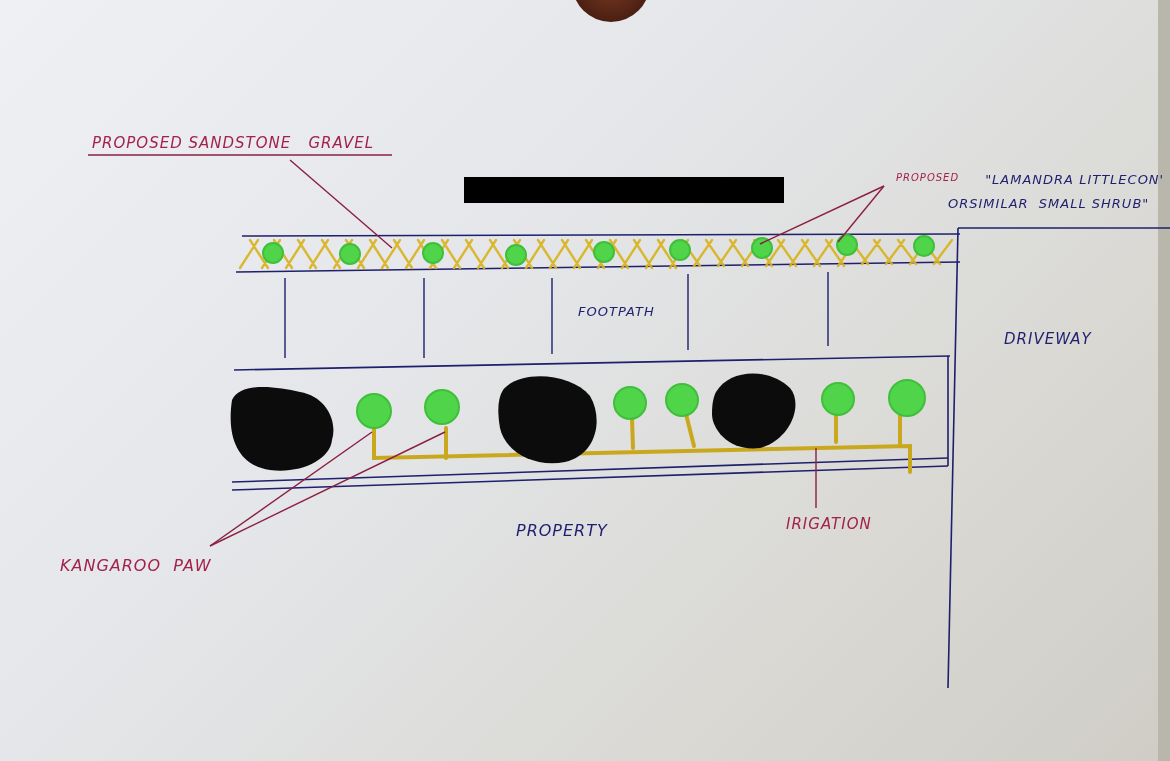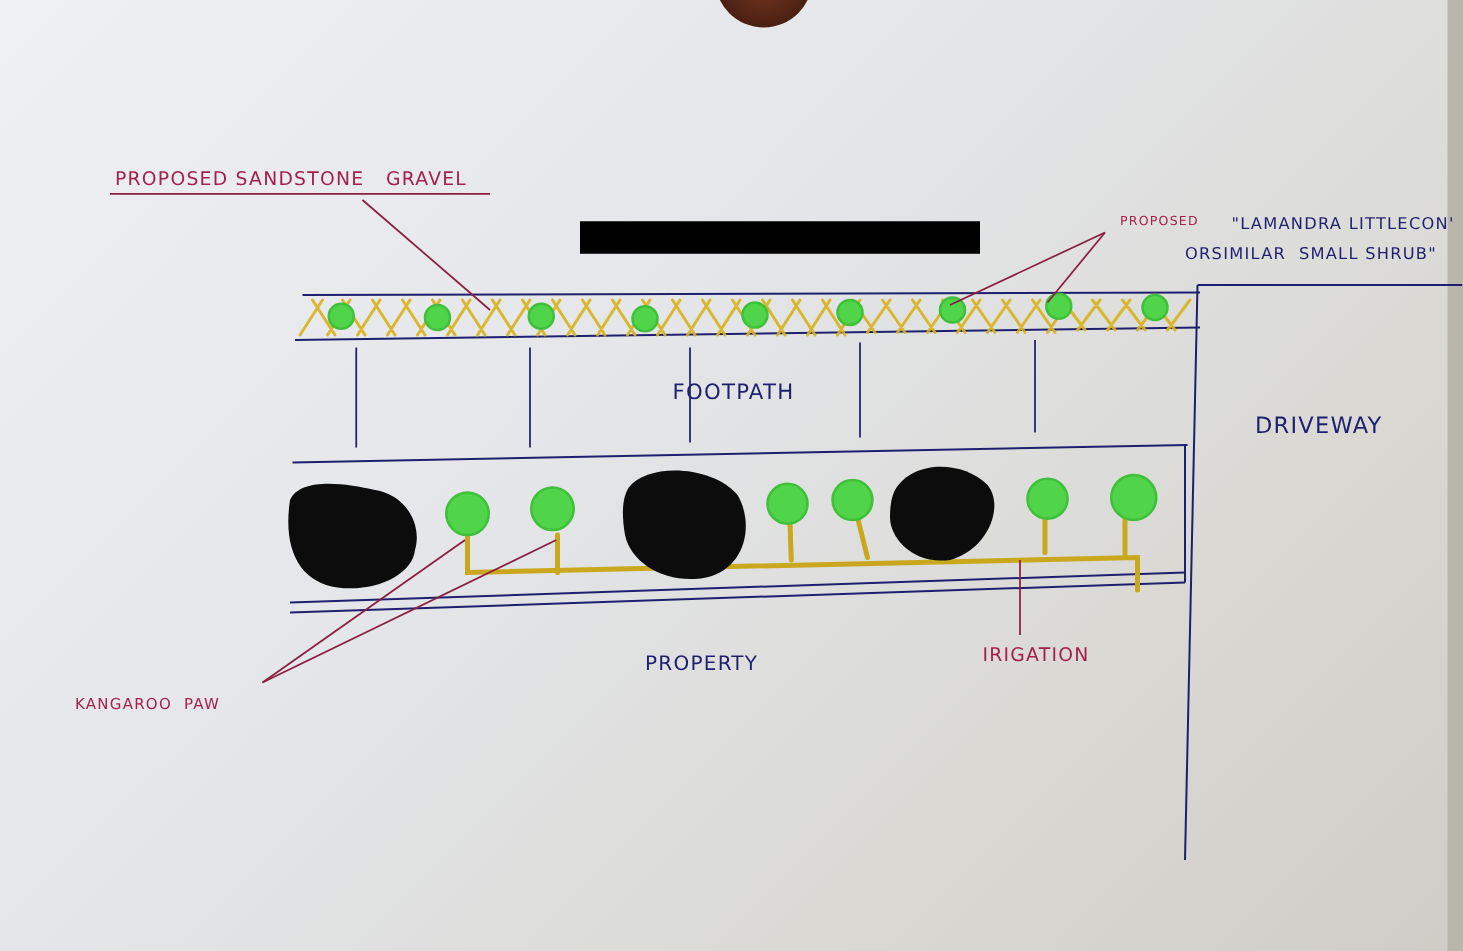--- a/index.html
+++ b/index.html
@@ -14,21 +14,21 @@
       background: linear-gradient(135deg, #eef0f3 0%, #e4e6e9 40%, #d9d8d3 75%, #cfcdc6 100%);
     }
     .finger {
       position: absolute; left: 572px; top: -30px; width: 78px; height: 52px;
       border-radius: 0 0 40px 40px;
       background: radial-gradient(ellipse at 50% 30%, #7a3a22 0%, #4a1f12 70%, #3a1a10 100%);
     }
     svg.drawing { position: absolute; left: 0; top: 0; }
     .label {
       position: absolute; white-space: pre; letter-spacing: 1px;
-      font-family: "DejaVu Sans", sans-serif; text-transform: uppercase;
+      font-family: "DejaVu Sans", sans-serif; text-transform: uppercase; font-style: italic;
     }
     .red { color: #a3214a; }
     .blue { color: #1e1f6e; }
     .redact {
       position: absolute; left: 464px; top: 177px; width: 320px; height: 26px;
       background: #000;
     }
   </style>
 </head>
 <body>
@@ -115,17 +115,17 @@
 </svg>
 
 <div class="redact"></div>
 
 <div class="label red" style="left:92px; top:134px; font-size:15px;">PROPOSED SANDSTONE   GRAVEL</div>
 
 <div class="label red" style="left:896px; top:172px; font-size:10px;">PROPOSED</div>
 <div class="label blue" style="left:980px; top:172px; font-size:13px;"> "LAMANDRA LITTLECON'</div>
 <div class="label blue" style="left:948px; top:196px; font-size:13px;">ORSIMILAR  SMALL SHRUB"</div>
 
-<div class="label blue" style="left:538px; top:304px; font-size:17px;">FOOTPATH</div>
-<div class="label blue" style="left:1004px; top:330px; font-size:18px;">DRIVEWAY</div>
-<div class="label red" style="left:60px; top:556px; font-size:12px;">KANGAROO  PAW</div>
+<div class="label blue" style="left:578px; top:304px; font-size:13px;">FOOTPATH</div>
+<div class="label blue" style="left:1004px; top:330px; font-size:15px;">DRIVEWAY</div>
+<div class="label red" style="left:60px; top:556px; font-size:16px;">KANGAROO  PAW</div>
 <div class="label blue" style="left:516px; top:521px; font-size:16px;">PROPERTY</div>
 <div class="label red" style="left:786px; top:515px; font-size:15px;">IRIGATION</div>
 
 </body></html>

